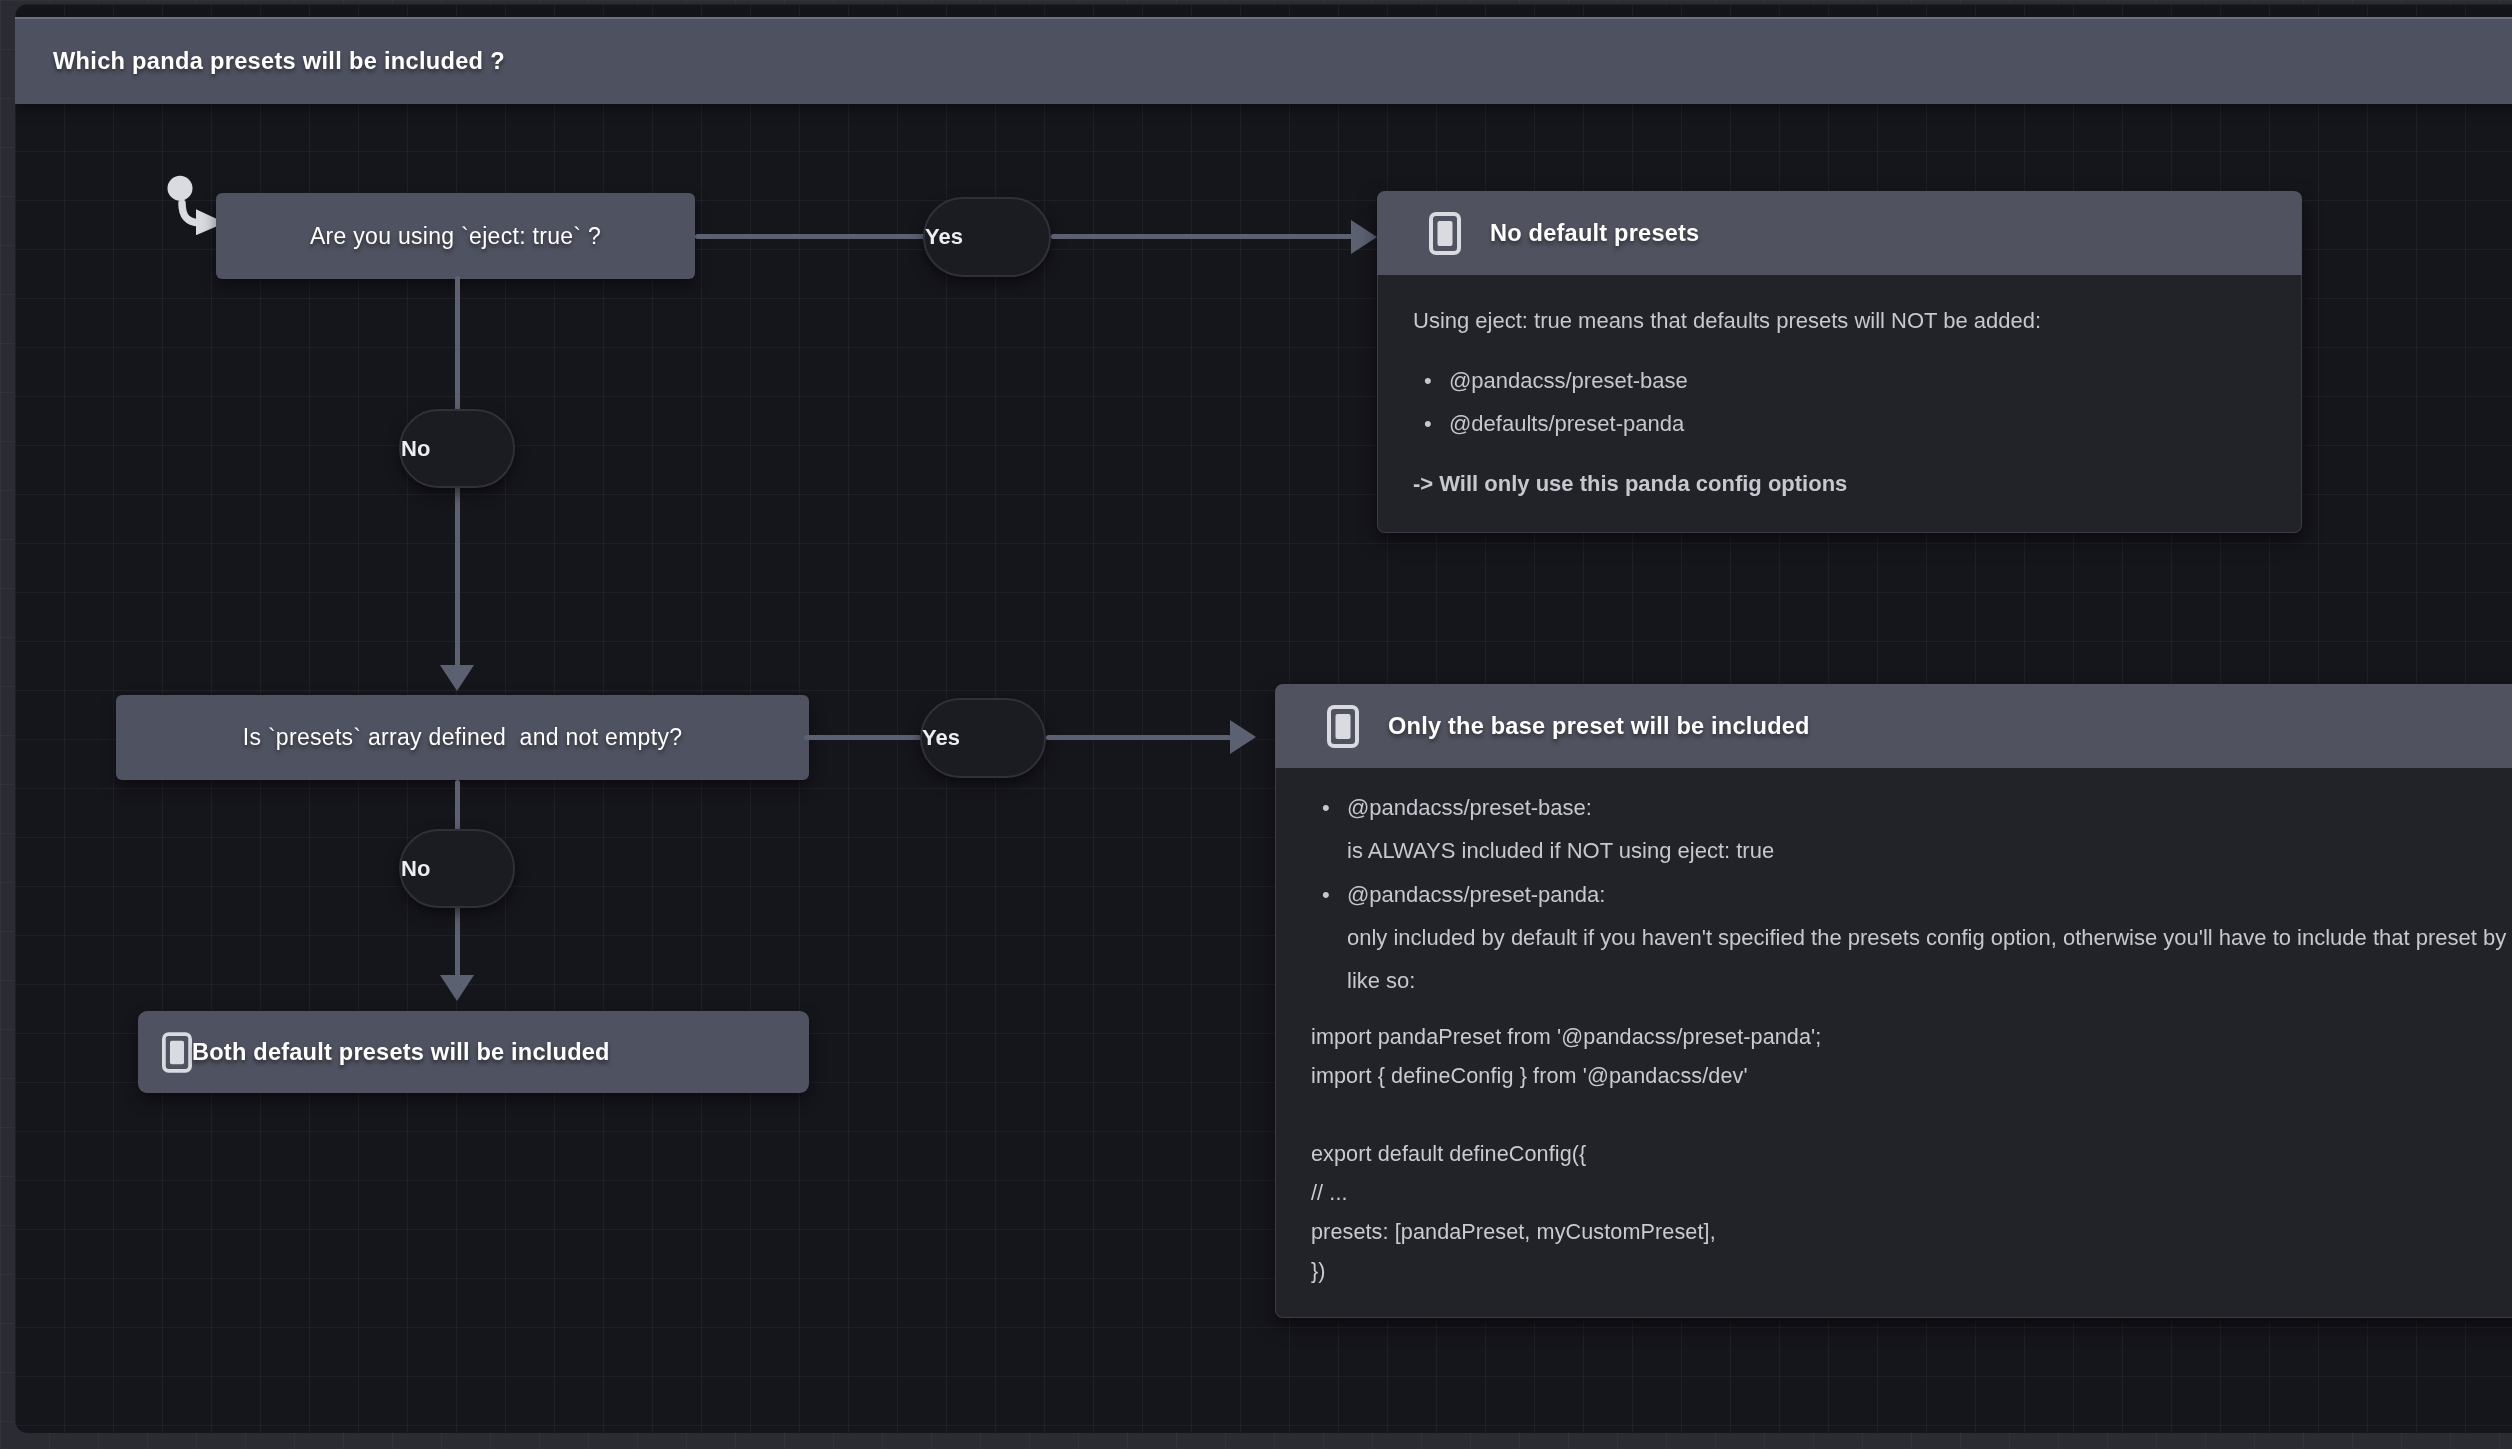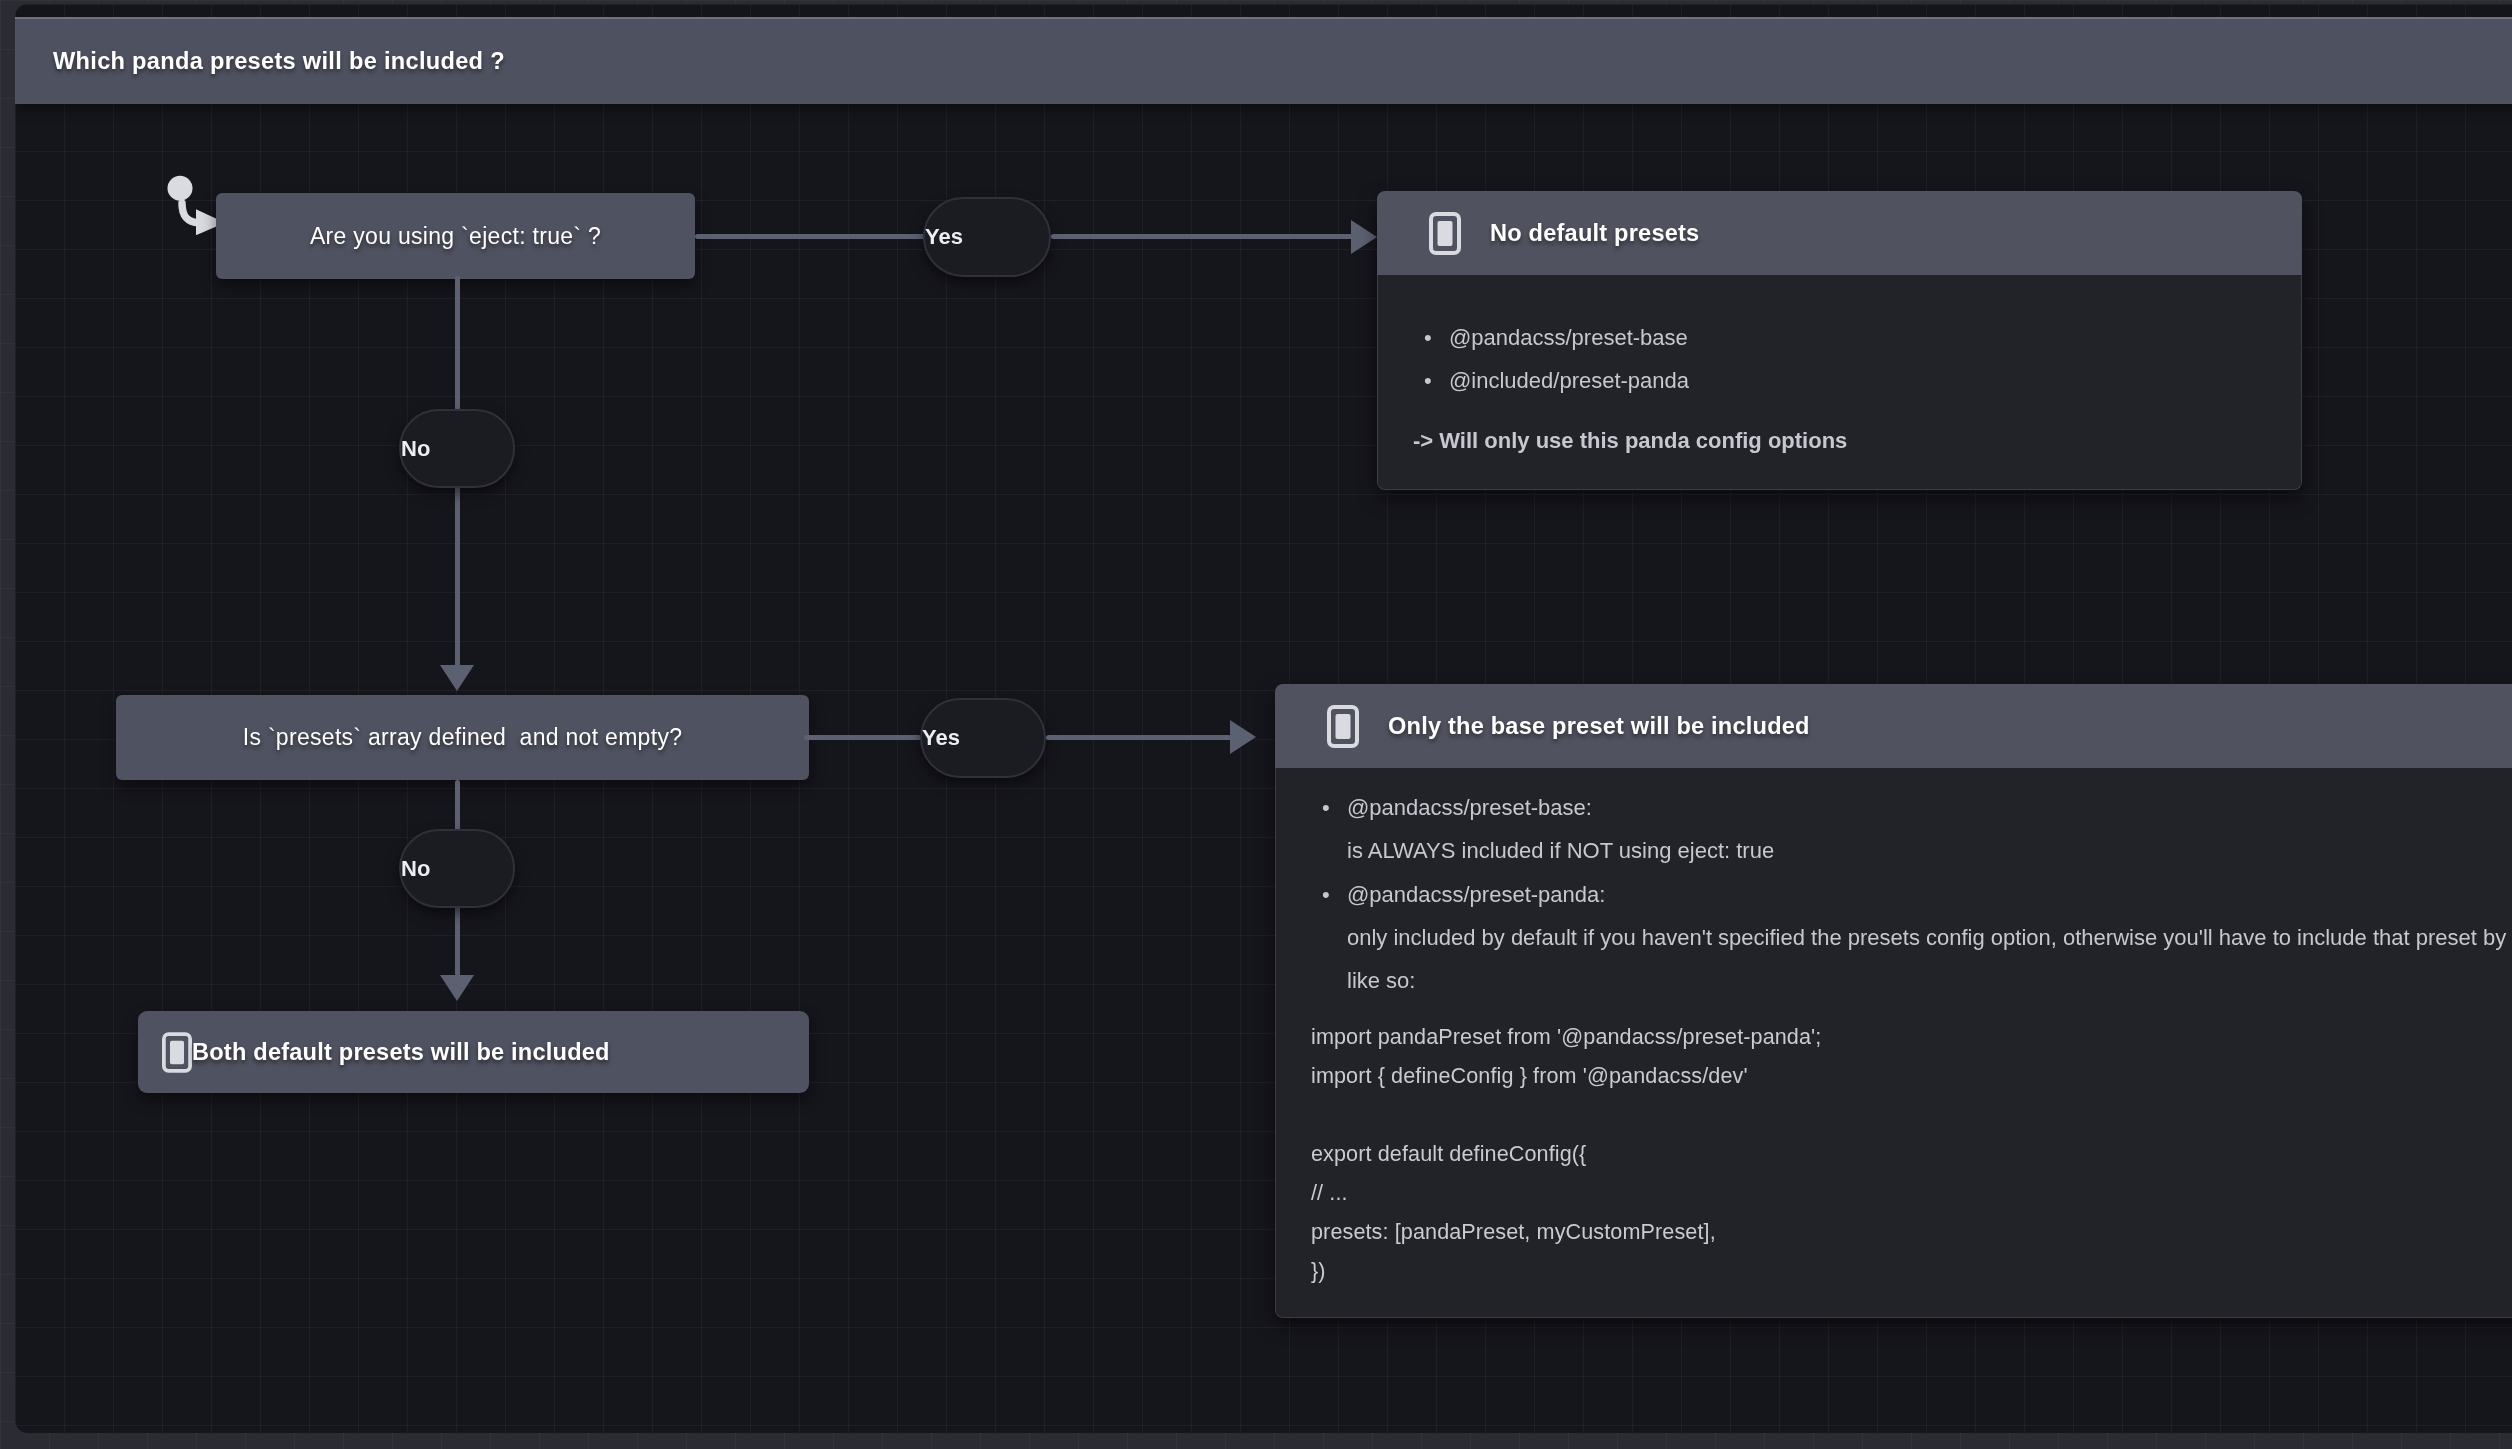--- a/index.html
+++ b/index.html
@@ -80,23 +80,24 @@
 
     <div class="dbox" style="left:1362px;top:187px;width:925px;">
       <div class="head">
         <svg class="frameicon" viewBox="0 0 64 86">
           <rect x="4" y="4" width="56" height="78" rx="10" fill="none" stroke="#d9dbe0" stroke-width="8"></rect>
           <rect x="17" y="18" width="30" height="50" rx="4" fill="#d9dbe0"></rect>
         </svg>
         <span class="ht">No default presets</span>
       </div>
       <div class="bod">
+        <div>Using eject: true means that defaults presets will NOT be added:</div>
         <ul class="blist mt1">
           <li>@pandacss/preset-base</li>
-          <li>@included/preset-panda</li>
+          <li>@defaults/preset-panda</li>
         </ul>
         <div class="mt2">-&gt; Will only use this panda config options</div>
       </div>
     </div>
 
     <div class="vline" style="left:440px;top:272px;height:391px;"></div>
     <div class="ah-down" style="left:425px;top:661px;"></div>
     <div class="pill" style="left:384px;top:405px;width:116px;height:79px;">
       <span>No</span>
     </div>

